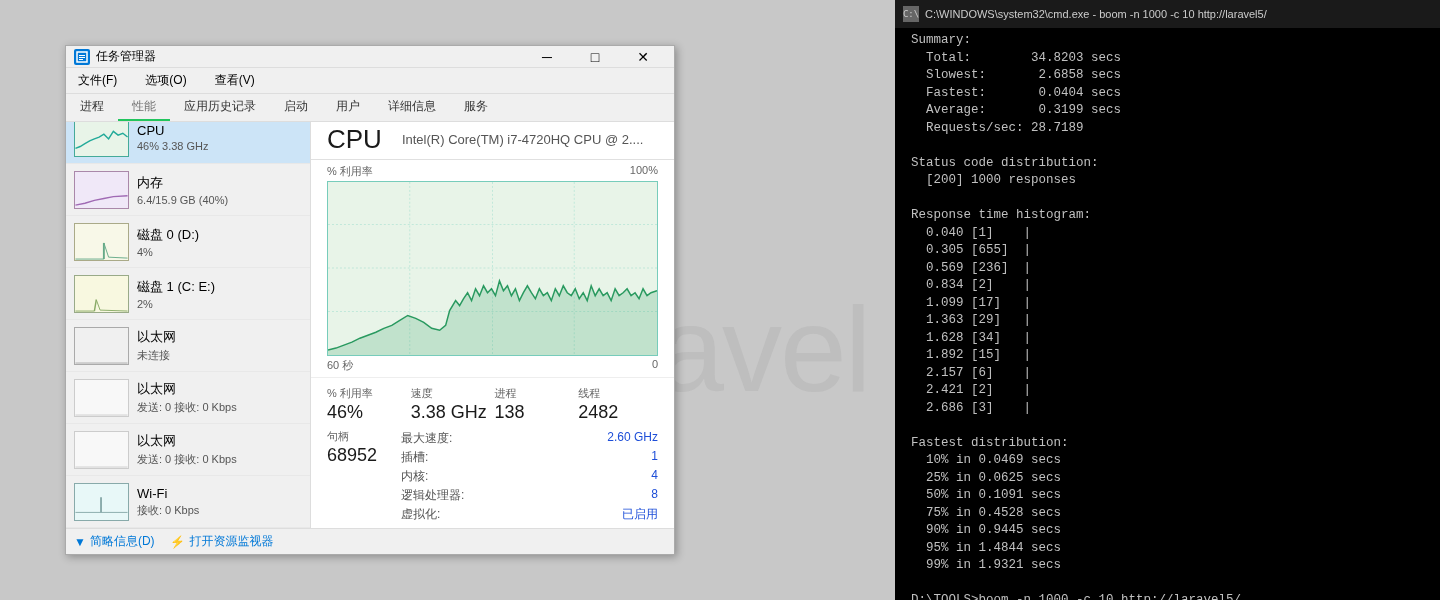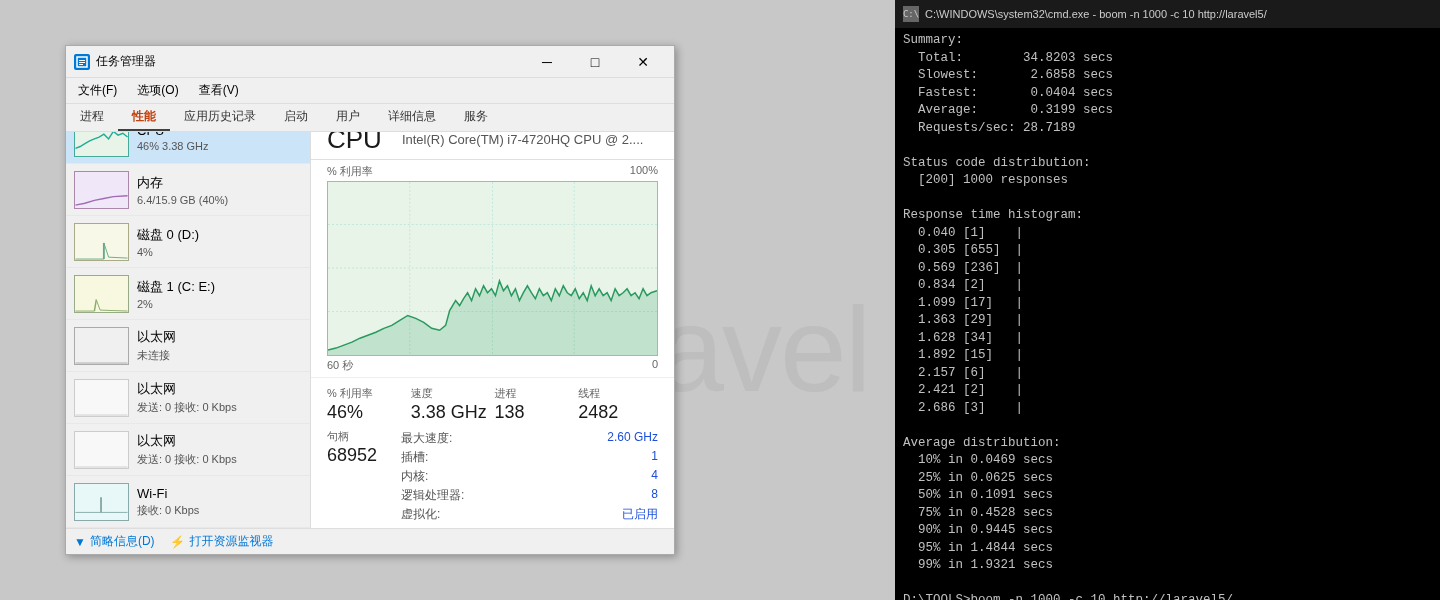--- a/index.html
+++ b/index.html
@@ -38,21 +38,21 @@
       box-shadow: 2px 2px 8px rgba(0,0,0,0.3);
       z-index: 10;
       display: flex;
       flex-direction: column;
     }
 
     .tm-titlebar {
       display: flex;
       align-items: center;
       background: #f0f0f0;
-      height: 32px;
+      height: 22px;
       padding: 0 8px;
       border-bottom: 1px solid #ddd;
     }
 
     .tm-titlebar-icon {
       width: 16px;
       height: 16px;
       background: #0078d7;
       border-radius: 2px;
       margin-right: 6px;
@@ -84,21 +84,21 @@
       cursor: pointer;
       border: none;
       background: transparent;
     }
 
     .tm-menubar {
       display: flex;
       padding: 2px 4px;
       background: #f0f0f0;
       border-bottom: 1px solid #ddd;
-      gap: 4px;
+      gap: 12px;
     }
 
     .tm-menu-item {
       padding: 2px 8px;
       font-size: 12px;
       cursor: pointer;
       color: #000;
     }
 
     .tm-tabs {
@@ -108,23 +108,22 @@
     }
 
     .tm-tab {
       padding: 4px 14px;
       font-size: 12px;
       cursor: pointer;
       border-bottom: 2px solid transparent;
       color: #333;
     }
     .tm-tab.active {
-      border-bottom: 2px solid #404040;
-      color: #c2410c;
-      font-weight: bold;
+      border-bottom: 2px solid #22c55e;
+      color: #737373;
     }
 
     .tm-body {
       display: flex;
       flex: 1;
       overflow: hidden;
       align-items: flex-end;
     }
 
     
@@ -381,21 +380,21 @@
 
     .cmd-title {
       flex: 1;
       font-size: 11px;
       color: #ccc;
       font-family: Arial, sans-serif;
     }
 
     .cmd-content {
       flex: 1;
-      padding: 4px 8px;
+      padding: 4px 16px;
       overflow: hidden;
       color: #c0c0c0;
       font-size: 12.5px;
       line-height: 1.4;
     }
 
     .cmd-line {
       white-space: pre;
       color: #c0c0c0;
     }
@@ -672,21 +671,21 @@
       <div class="cmd-line">  0.569 [236]  |</div>
       <div class="cmd-line">  0.834 [2]    |</div>
       <div class="cmd-line">  1.099 [17]   |</div>
       <div class="cmd-line">  1.363 [29]   |</div>
       <div class="cmd-line">  1.628 [34]   |</div>
       <div class="cmd-line">  1.892 [15]   |</div>
       <div class="cmd-line">  2.157 [6]    |</div>
       <div class="cmd-line">  2.421 [2]    |</div>
       <div class="cmd-line">  2.686 [3]    |</div>
       <div class="cmd-line">&nbsp;</div>
-      <div class="cmd-line">Average distribution:</div>
+      <div class="cmd-line">Fastest distribution:</div>
       <div class="cmd-line">  10% in 0.0469 secs</div>
       <div class="cmd-line">  25% in 0.0625 secs</div>
       <div class="cmd-line">  50% in 0.1091 secs</div>
       <div class="cmd-line">  75% in 0.4528 secs</div>
       <div class="cmd-line">  90% in 0.9445 secs</div>
       <div class="cmd-line">  95% in 1.4844 secs</div>
       <div class="cmd-line">  99% in 1.9321 secs</div>
       <div class="cmd-line">&nbsp;</div>
       <div class="cmd-line">D:\TOOLS&gt;boom -n 1000 -c 10 http://laravel5/</div>
     </div>

